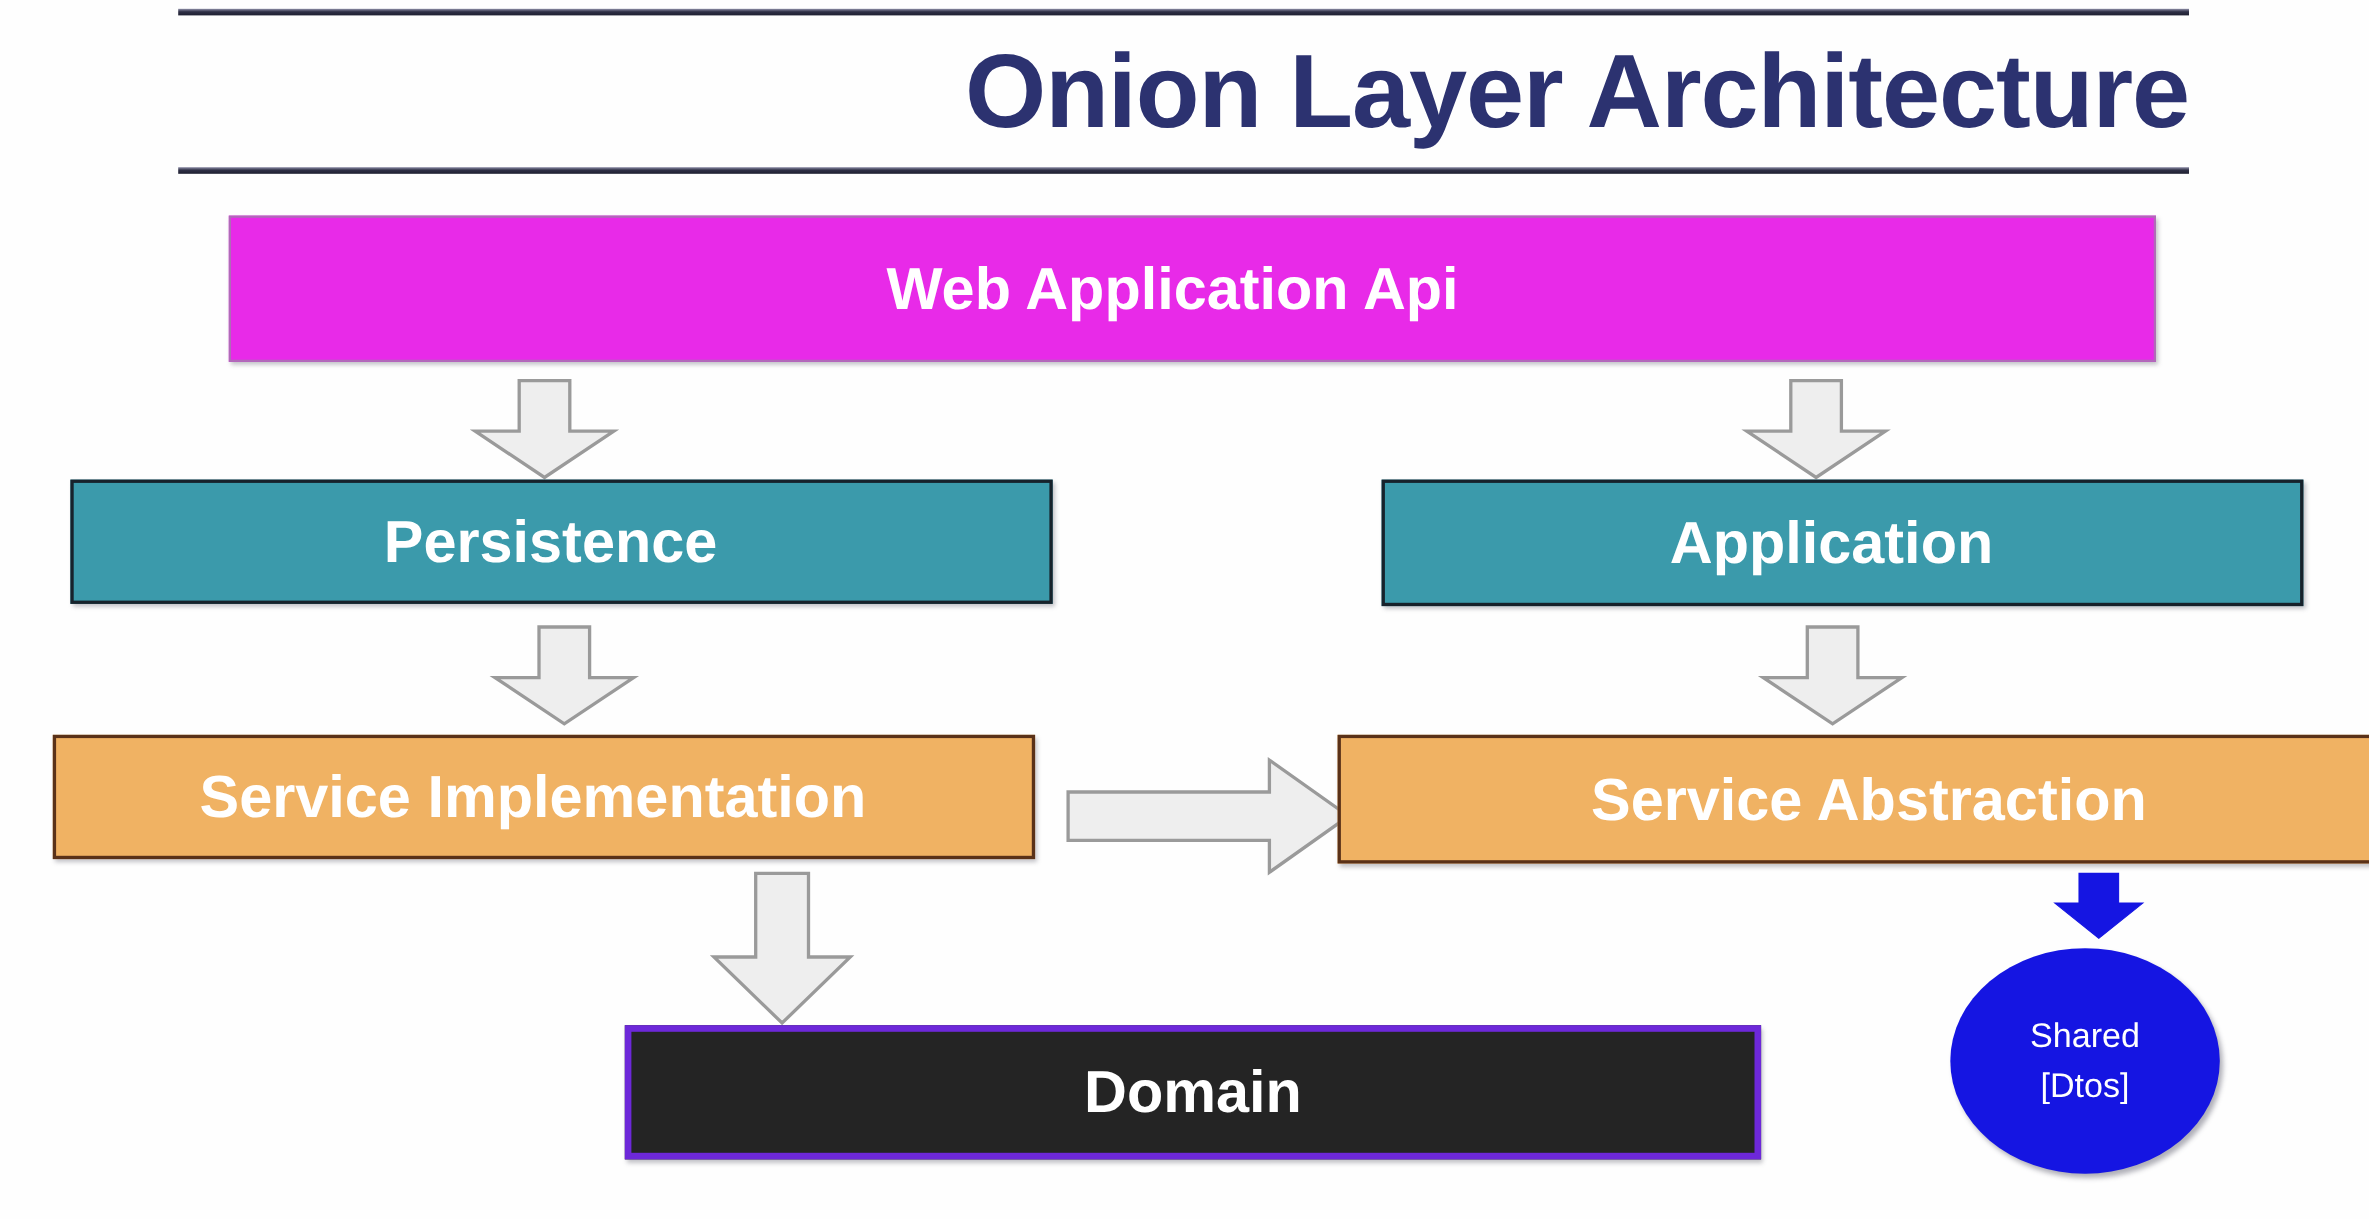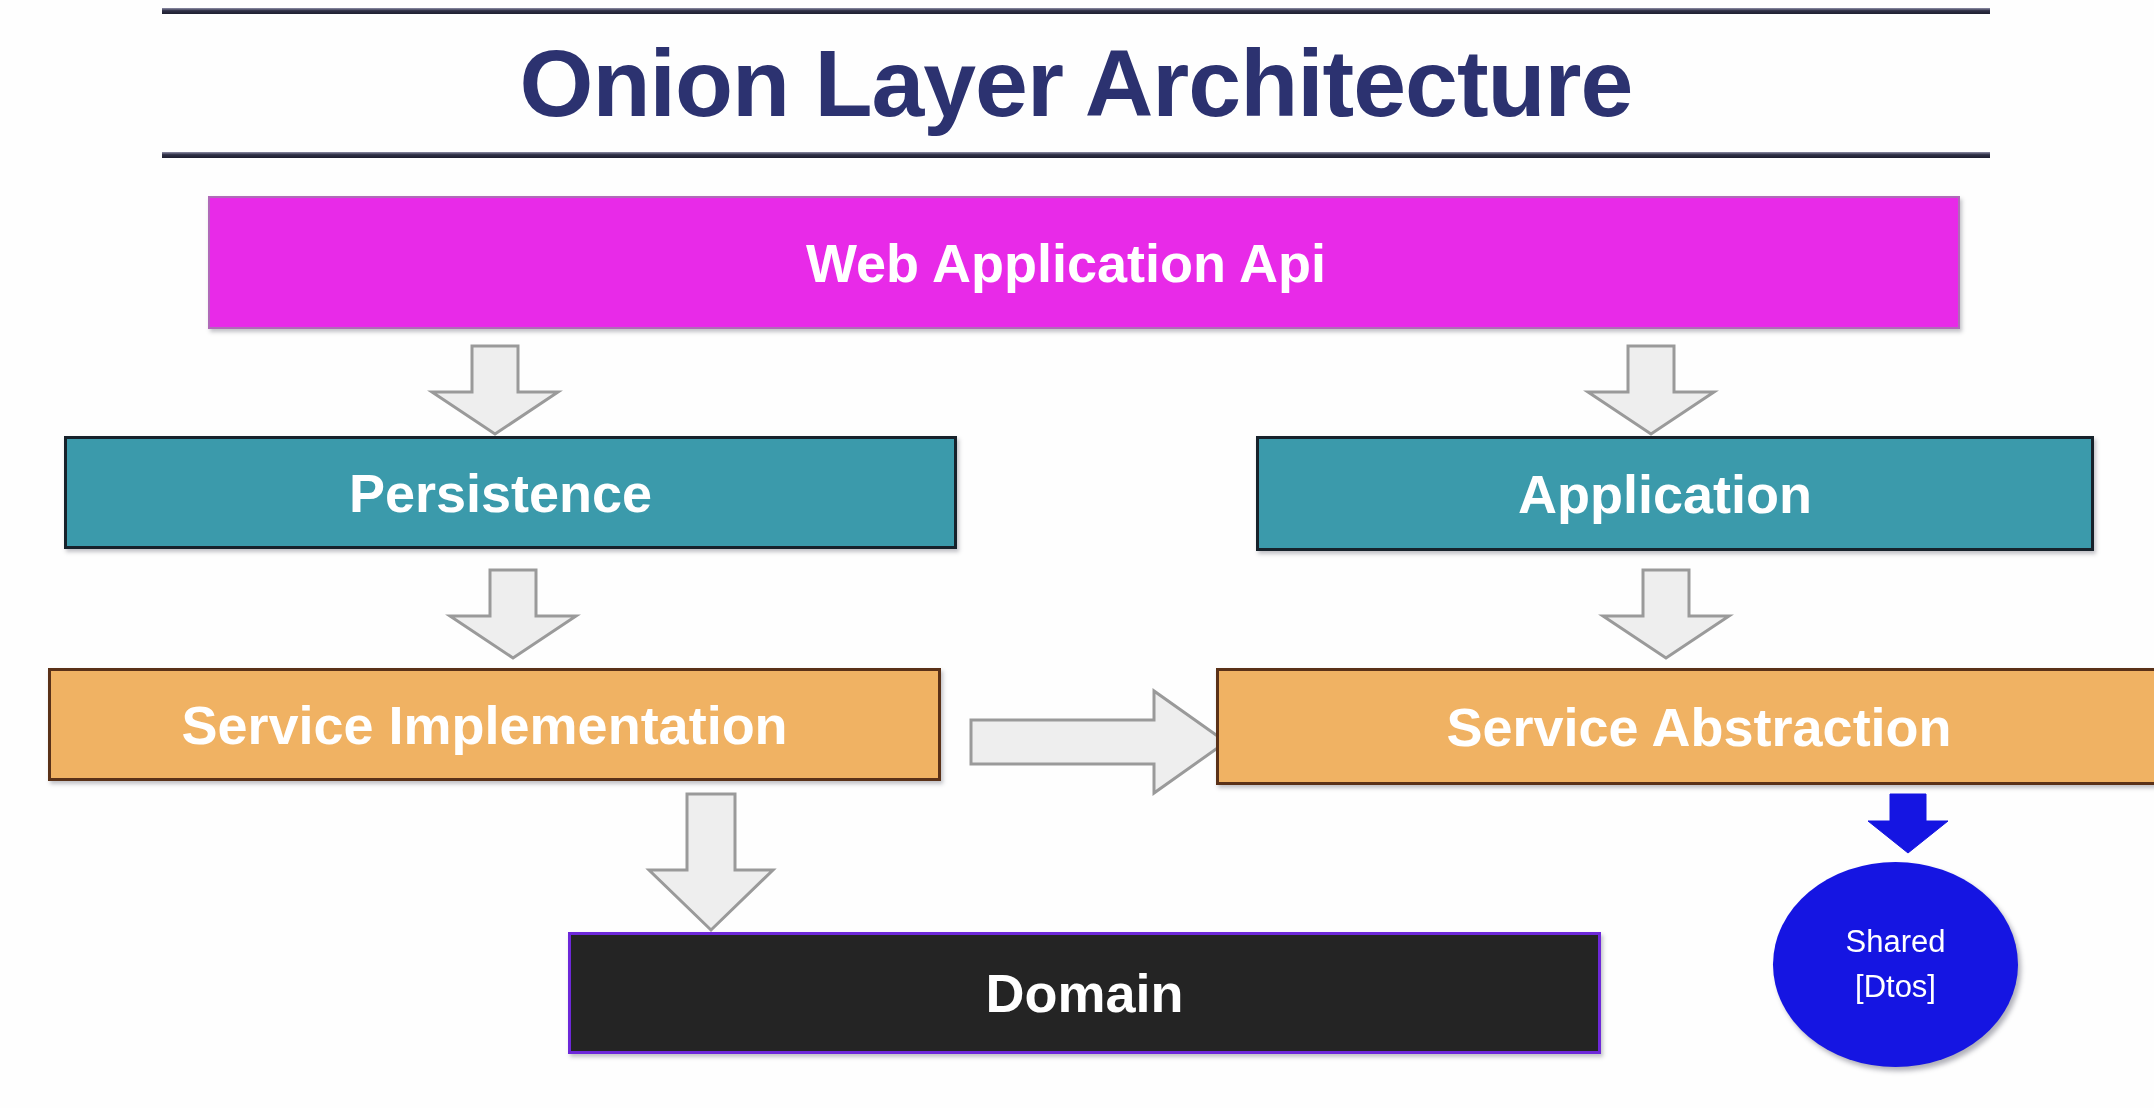--- a/index.html
+++ b/index.html
@@ -27,21 +27,21 @@
   #rule-top  { top: 8px; }
   #rule-bottom { top: 152px; }
 
   #page-title {
     position: absolute;
     left: 162px;
     top: 20px;
     width: 1828px;
     height: 126px;
     line-height: 126px;
-    text-align: center;
+    text-align: right;
     color: #2c3270;
     font-size: 95px;
     font-weight: bold;
     letter-spacing: -1px;
     white-space: nowrap;
   }
 
   
   .layer-box {
     position: absolute;
@@ -110,21 +110,21 @@
     border: 3px solid #5a3118;
     font-size: 54px;
   }
   #box-service-abs .layer-label { transform: translateX(-10px); }
 
   
   #box-domain {
     left: 568px; top: 932px;
     width: 1033px; height: 122px;
     background: #242424;
-    border: 3px solid #6d28d9;
+    border: 6px solid #6d28d9;
     font-size: 54px;
   }
 
   
   #ellipse-shared {
     position: absolute;
     left: 1773px;
     top: 862px;
     width: 245px;
     height: 205px;

